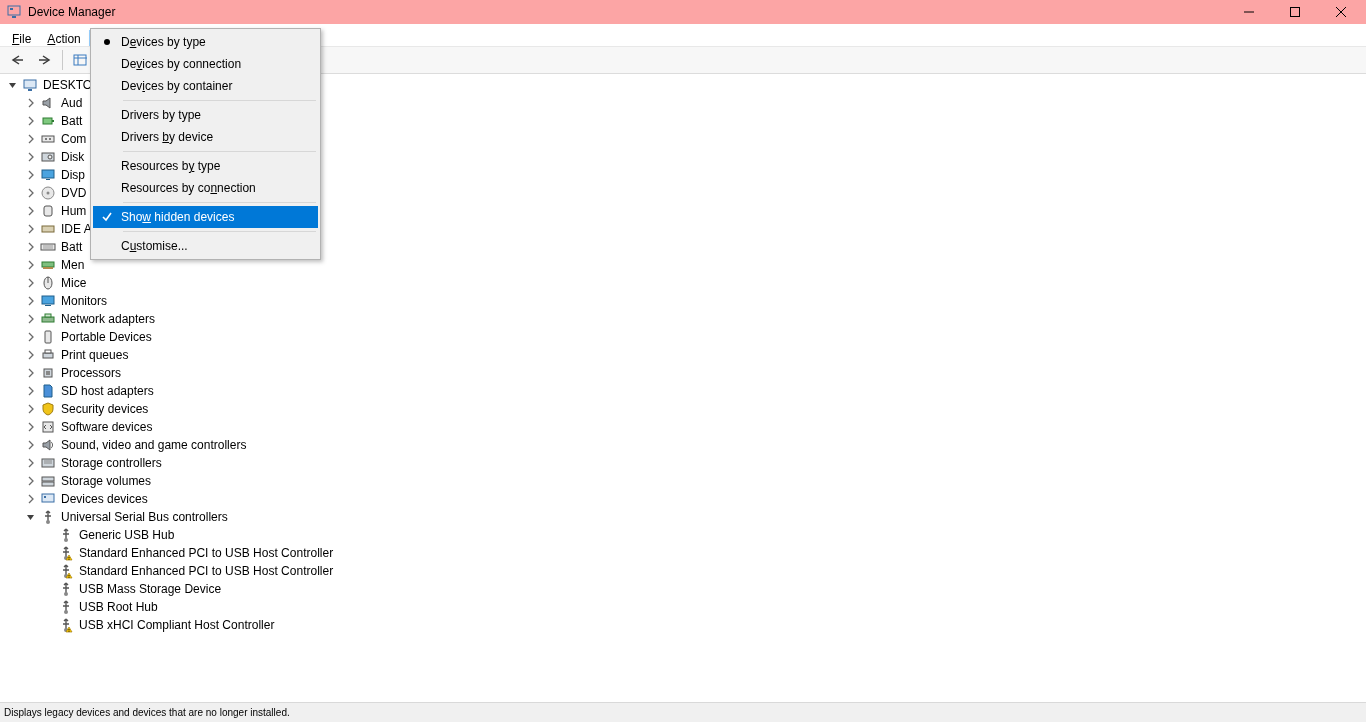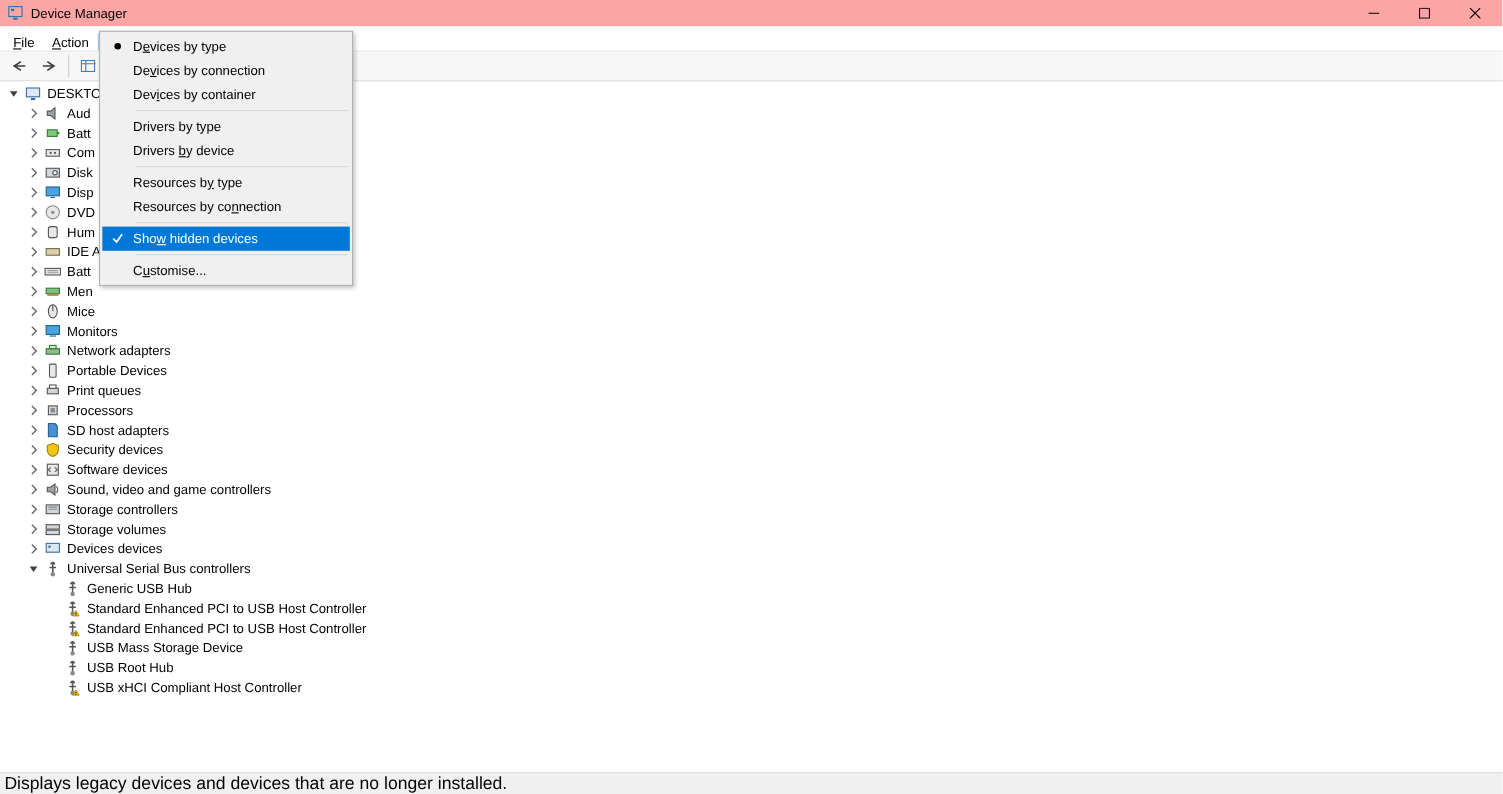--- a/index.html
+++ b/index.html
@@ -24,21 +24,21 @@
   .tree-wrap{position:absolute;top:73px;bottom:19px;left:0;right:0;border-top:1px solid #dcdcdc;background:#fff;overflow:hidden;}
   .tree{padding:2px 0 0 6px;}
   .row{height:18px;display:flex;align-items:center;white-space:nowrap;}
   .tw{width:14px;height:18px;display:flex;align-items:center;justify-content:center;color:#6a6a6a;}
   .tw svg{display:block;}
   .ic{width:16px;height:16px;margin:0 4px 0 2px;display:flex;align-items:center;justify-content:center;}
   .lbl{padding:0 1px;}
   .kids{padding-left:18px;}
   .kids .kids{padding-left:18px;}
   
-  .status{position:absolute;bottom:0;left:0;right:0;height:19px;border-top:1px solid #d9d9d9;background:#f0f0f0;display:flex;align-items:center;padding:0 4px;font-size:16px;}
+  .status{position:absolute;bottom:0;left:0;right:0;height:19px;border-top:1px solid #d9d9d9;background:#f0f0f0;display:flex;align-items:center;padding:0 4px;font-size:10px;}
   
   .dropdown{position:absolute;top:28px;left:90px;width:225px;background:#f0f0f0;border:1px solid #b2b2b2;box-shadow:2px 2px 4px rgba(0,0,0,.25);z-index:100;padding:2px;}
   .dm-row{height:22px;display:flex;align-items:center;position:relative;}
   .dm-gutter{width:28px;display:flex;align-items:center;justify-content:center;}
   .dm-label{flex:1;padding-right:10px;}
   .dm-row.sel{background:#0078d7;color:#fff;}
   .dm-sep{height:1px;background:#d7d7d7;margin:3px 2px 3px 30px;}
   .bullet{width:6px;height:6px;border-radius:50%;background:#000;}
   .check svg{display:block;}
 </style>

